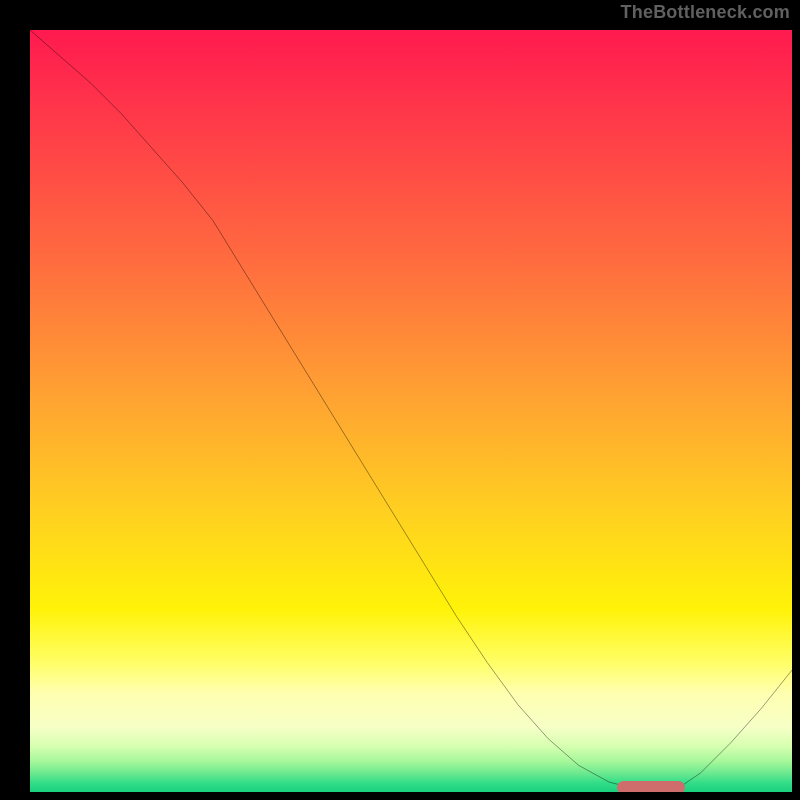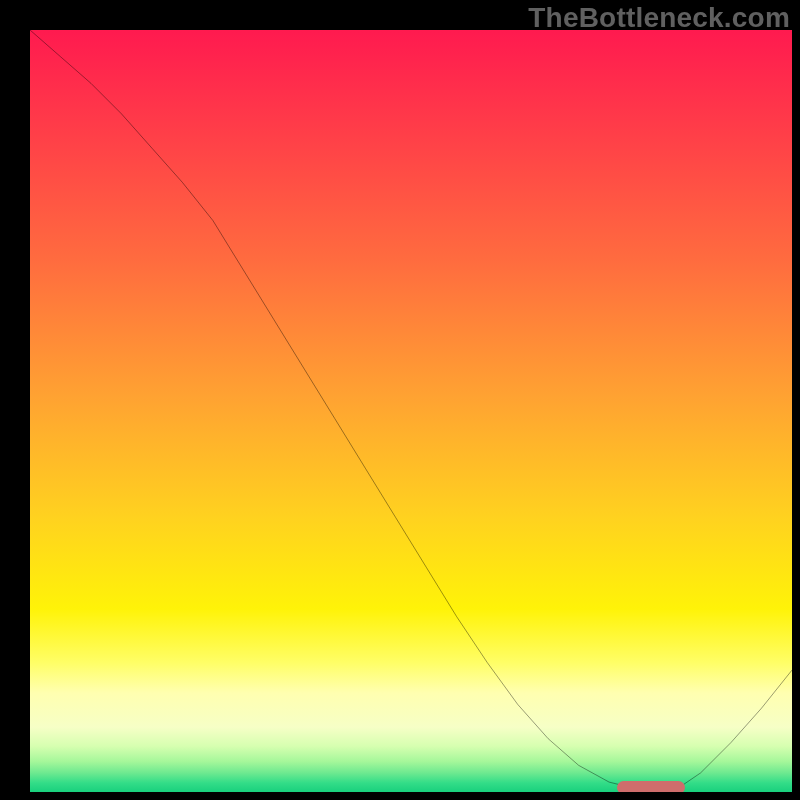--- a/index.html
+++ b/index.html
@@ -14,21 +14,21 @@
   .stage {
     position: relative;
     width: 800px;
     height: 800px;
   }
   .watermark {
     position: absolute;
     top: 2px;
     right: 10px;
     color: #606060;
-    font-size: 28px;
+    font-size: 18px;
     font-weight: 600;
     letter-spacing: 0.2px;
     user-select: none;
   }
   .plot-area {
     position: absolute;
     left: 30px;
     top: 30px;
     width: 762px;
     height: 762px;

